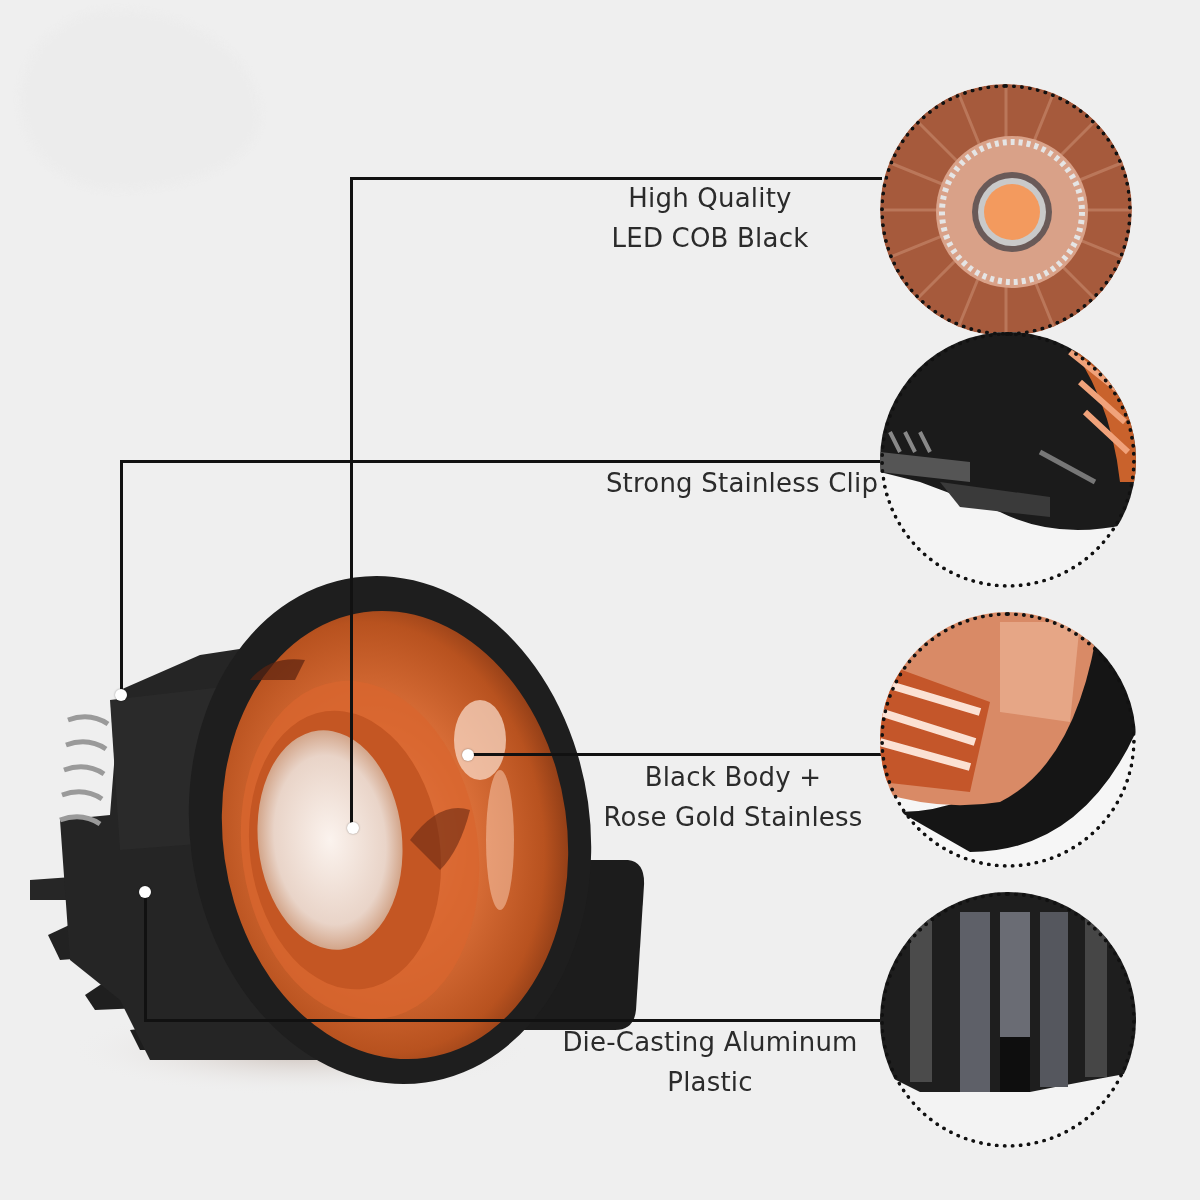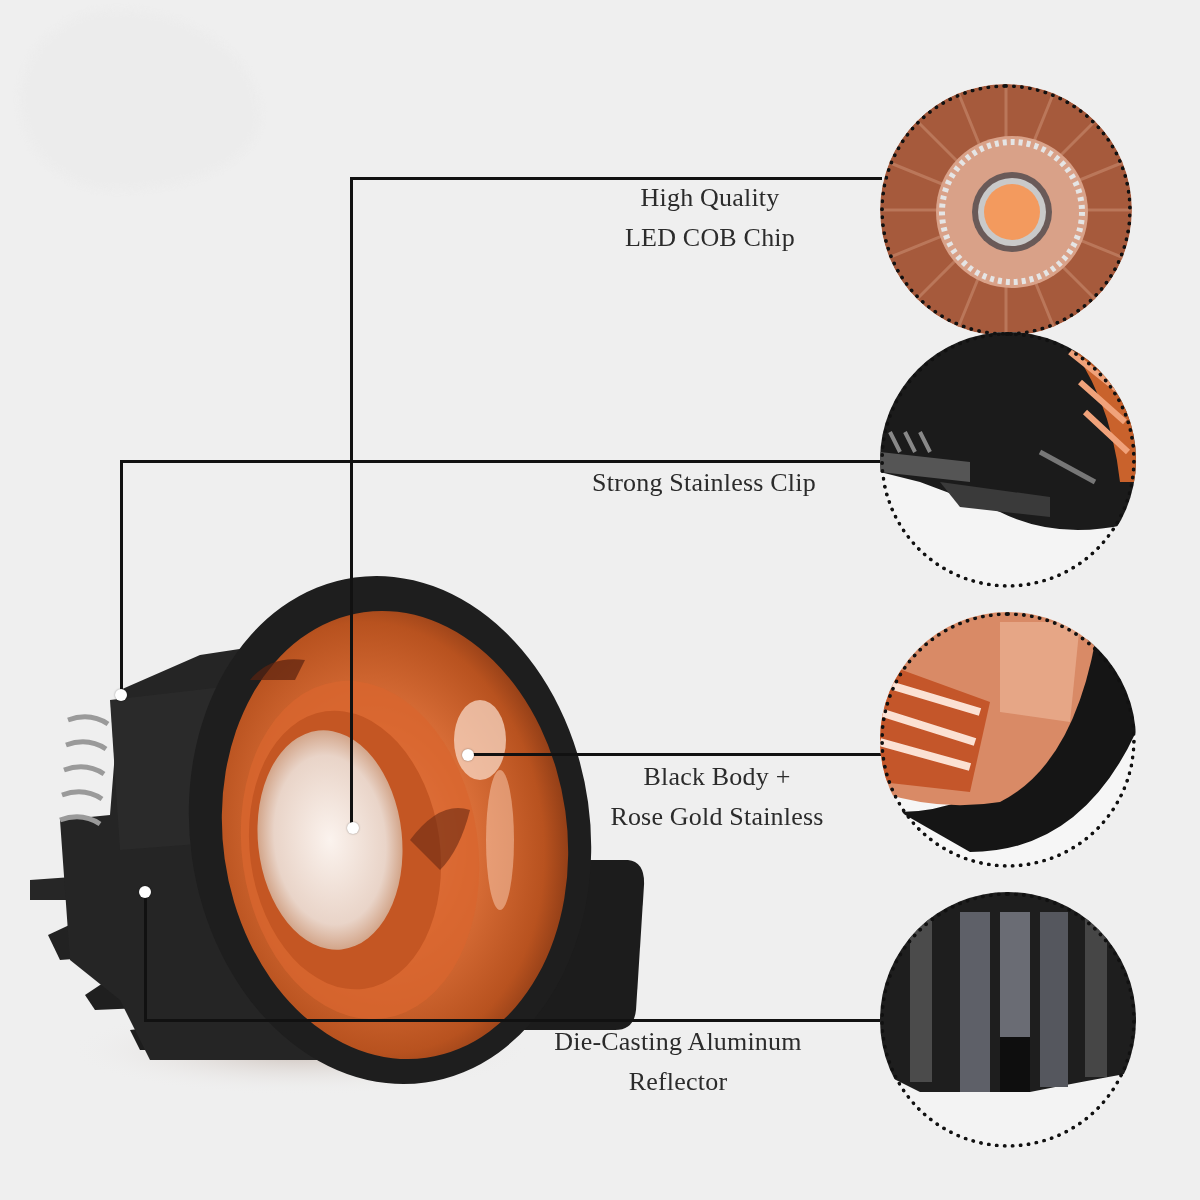--- a/index.html
+++ b/index.html
@@ -2,21 +2,21 @@
 <html><head>
   <meta charset="utf-8">
   <style>
     html, body { margin: 0; padding: 0; }
     body {
       width: 1200px; height: 1200px; overflow: hidden;
       background: #efefef;
       position: relative;
       font-family: "DejaVu Sans", "Liberation Sans", sans-serif;
     }
-    .stage { position: absolute; left: 0; top: 0; width: 1200px; height: 1126px; font-family: Liberation Serif, serif; }
+    .stage { position: absolute; left: 0; top: 0; width: 1200px; height: 1126px; }
     .line { position: absolute; background: #111; }
     .label {
       position: absolute; text-align: center; color: #2b2b2b;
       font-size: 26px; line-height: 40px; letter-spacing: 0.2px;
     }
     .dot {
       position: absolute; width: 12px; height: 12px; border-radius: 50%;
       background: #fff; box-shadow: 0 0 2px rgba(0,0,0,0.4);
     }
     .callout {
@@ -102,32 +102,32 @@
   <div class="line" style="left:144px;top:892px;width:3px;height:130px;"></div>
   <div class="line" style="left:144px;top:1019px;width:738px;height:3px;"></div>
 
   <div class="dot" style="left:347px;top:822px;"></div>
   <div class="dot" style="left:115px;top:689px;"></div>
   <div class="dot" style="left:462px;top:749px;"></div>
   <div class="dot" style="left:139px;top:886px;"></div>
 
   <div class="label" style="left:560px;top:178px;width:300px;">
     <div>High Quality</div>
-    <div>LED COB Chip</div>
+    <div>LED COB Black</div>
   </div>
-  <div class="label" style="left:539px;top:463px;width:330px;">
+  <div class="label" style="left:577px;top:463px;width:330px;">
     <div>Strong Stainless Clip</div>
   </div>
-  <div class="label" style="left:552px;top:757px;width:330px;text-align:center;">
+  <div class="label" style="left:568px;top:757px;width:330px;text-align:center;">
     <div>Black Body +</div>
     <div>Rose Gold Stainless</div>
   </div>
-  <div class="label" style="left:508px;top:1022px;width:340px;text-align:center;">
+  <div class="label" style="left:540px;top:1022px;width:340px;text-align:center;">
     <div>Die-Casting Aluminum</div>
-    <div>Reflector</div>
+    <div>Plastic</div>
   </div>
 
   <div class="callout" style="left:880px;top:84px;width:252px;height:252px;">
     <svg width="252" height="252" viewBox="0 0 252 252">
       <circle cx="126" cy="126" r="126" fill="#a65a3c"></circle>
       <g stroke="#c98a6e" stroke-width="3" opacity="0.6">
         <line x1="126" y1="0" x2="126" y2="252"></line>
           <line x1="0" y1="126" x2="252" y2="126"></line>
         <line x1="37" y1="37" x2="215" y2="215"></line>
           <line x1="215" y1="37" x2="37" y2="215"></line>

